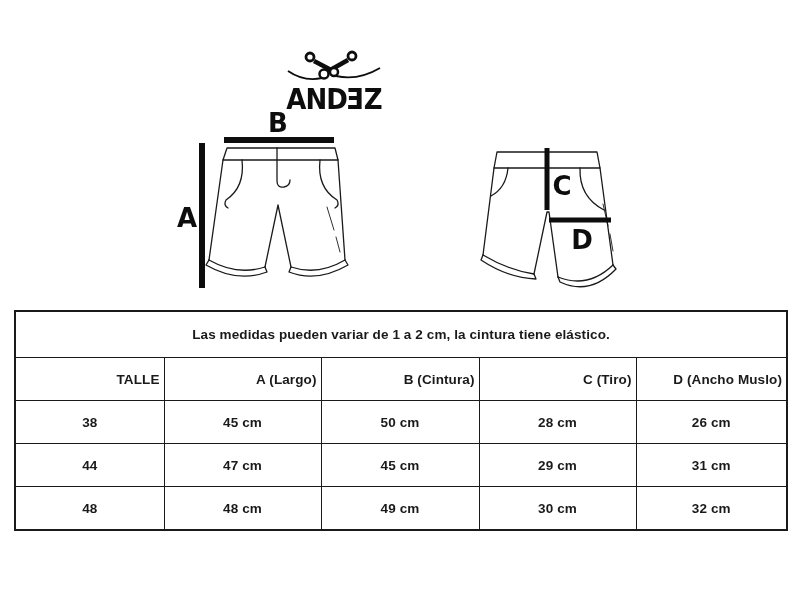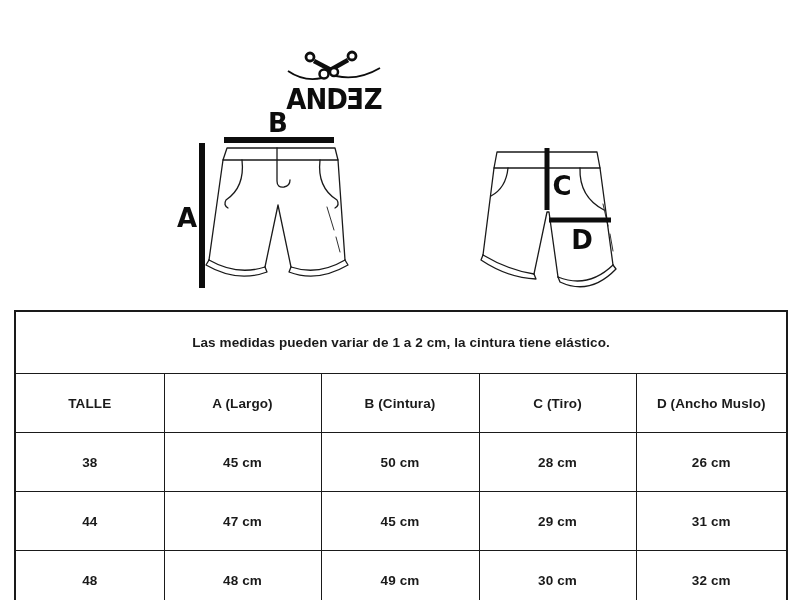--- a/index.html
+++ b/index.html
@@ -28,25 +28,25 @@
     fill:#0d0d0d; text-anchor:middle;
   }
 
   
   .size-table {
     position:absolute; left:14px; top:310px; width:772px;
     border-collapse:collapse; table-layout:fixed;
     border:2px solid #1a1a1a;
   }
   .size-table th, .size-table td {
-    border:1px solid #1a1a1a; padding:12px; text-align:center; vertical-align:middle;
+    border:1px solid #1a1a1a; padding:4px; text-align:center; vertical-align:middle;
     font-weight:700; font-size:13.5px; color:#1a1a1a; letter-spacing:0.1px;
   }
   .caption-row th { height:37px; }
-  .head-row   th  { height:34px; }
+  .head-row   th  { height:34px;text-align:right; }
   .data-row   td  { height:34px;margin-left:36px; }
 </style>
 </head>
 <body>
 
 <div class="logo-wrap">
   <svg class="pins-svg" viewBox="0 0 96 44">
 
     <line x1="28" y1="20" x2="47" y2="30" stroke="#0d0d0d" stroke-width="4.6"></line>
     <line x1="62" y1="19" x2="39" y2="32" stroke="#0d0d0d" stroke-width="4.6"></line>

